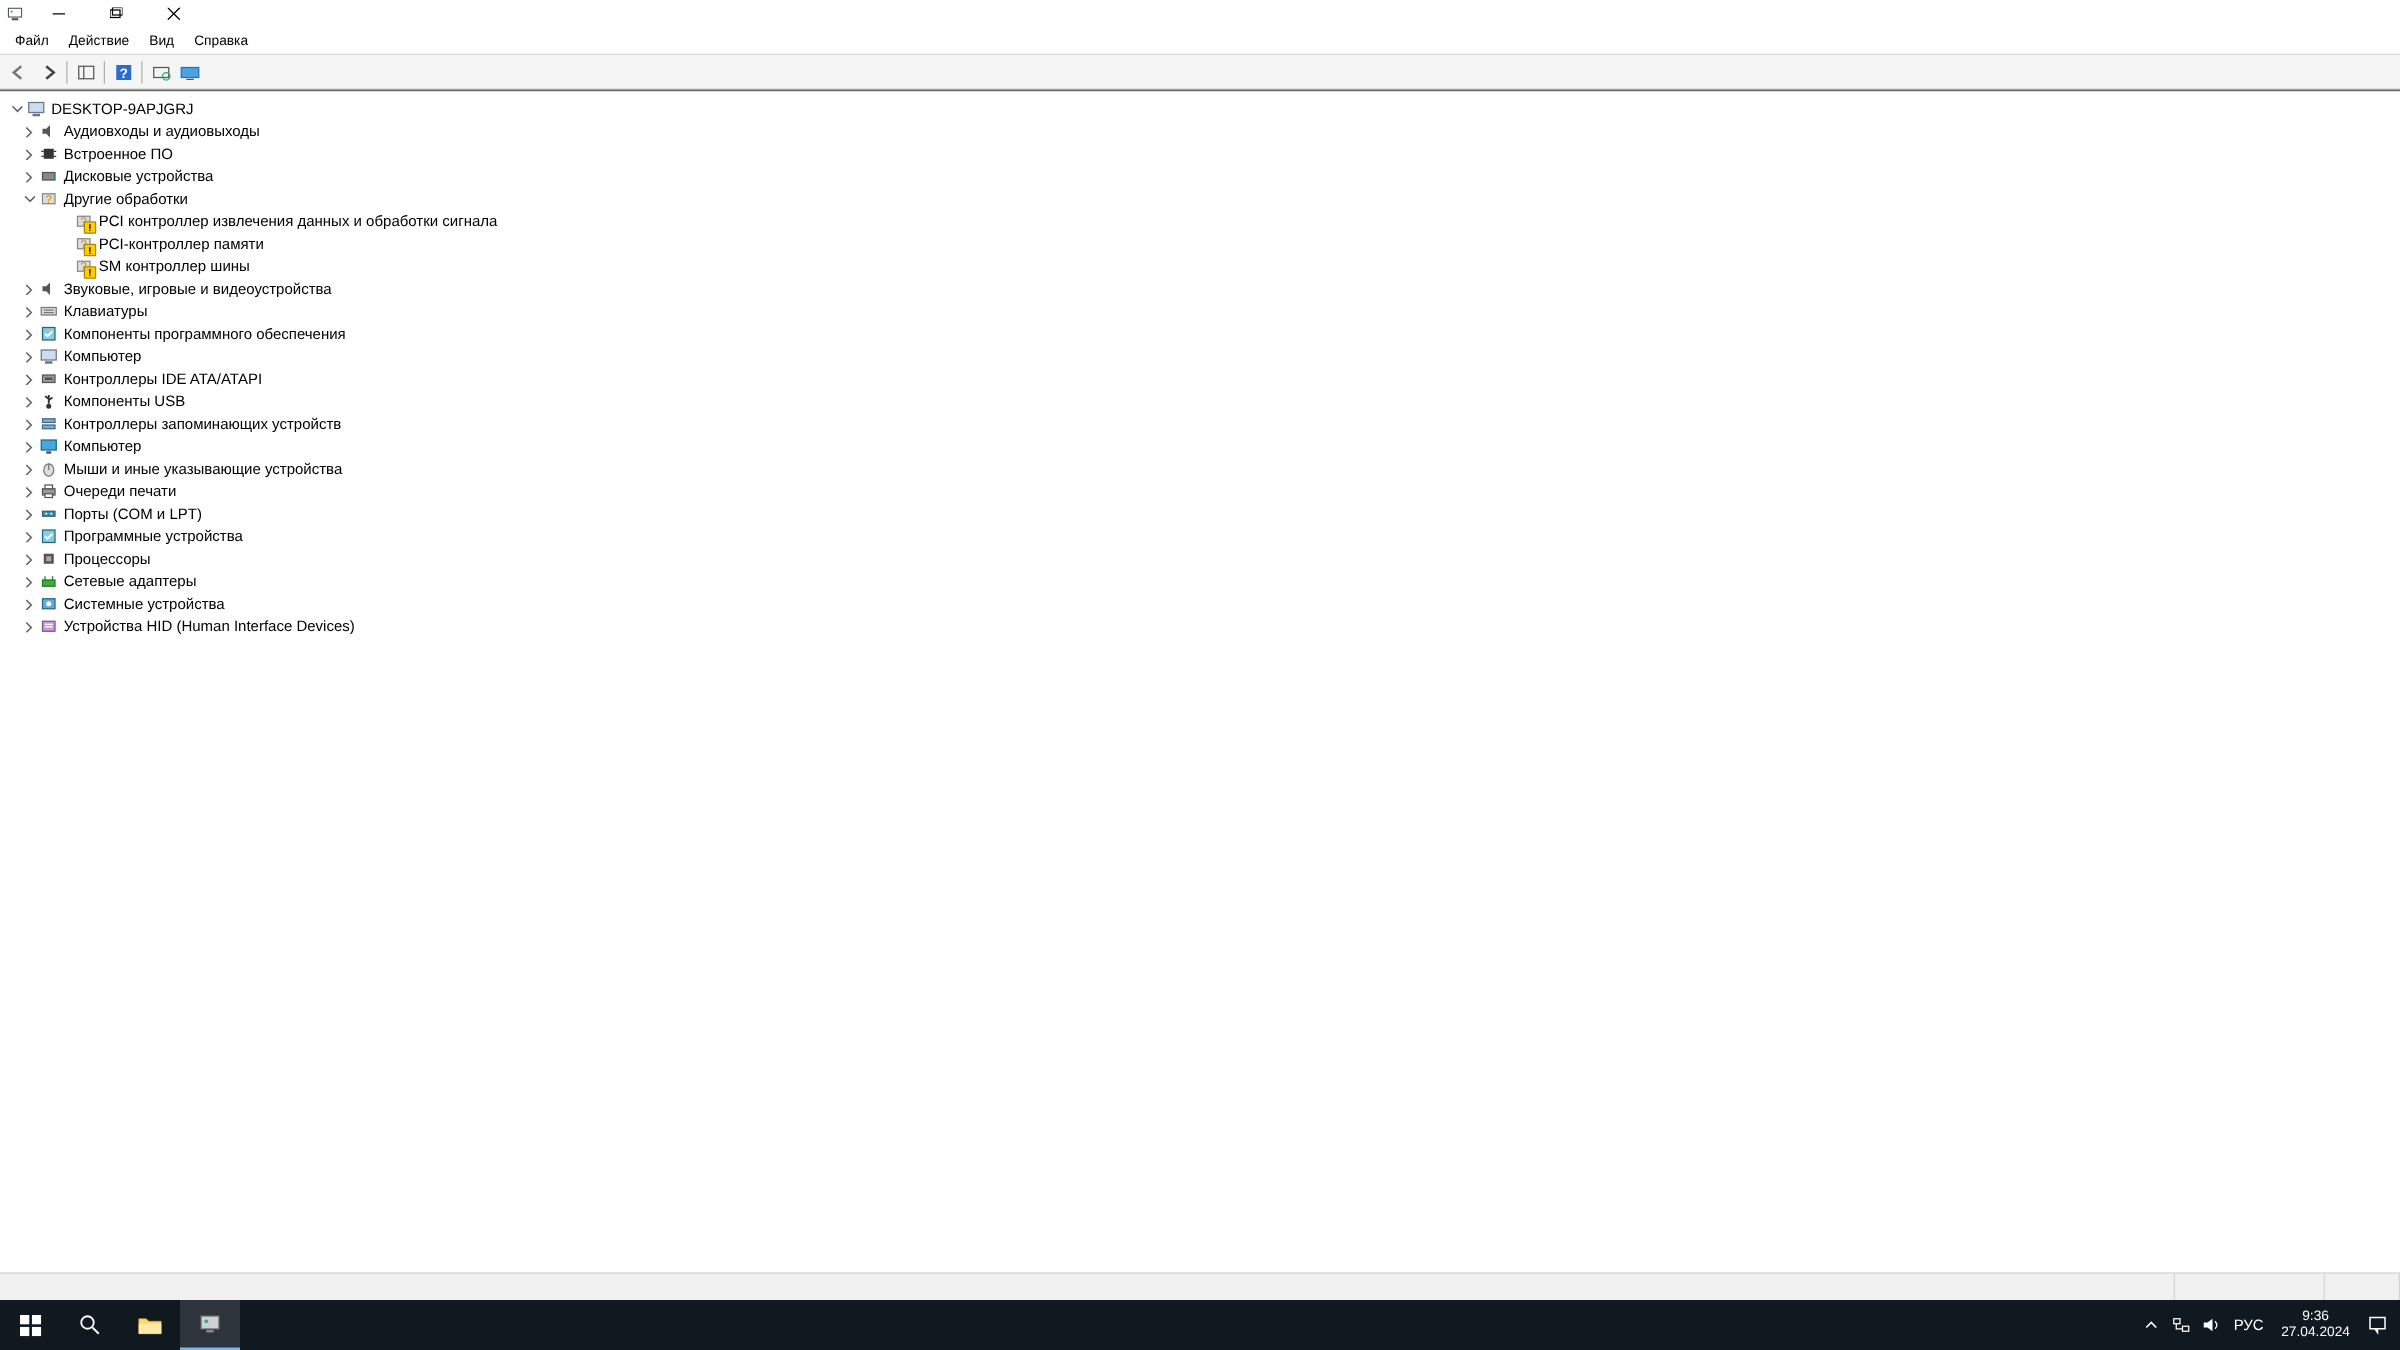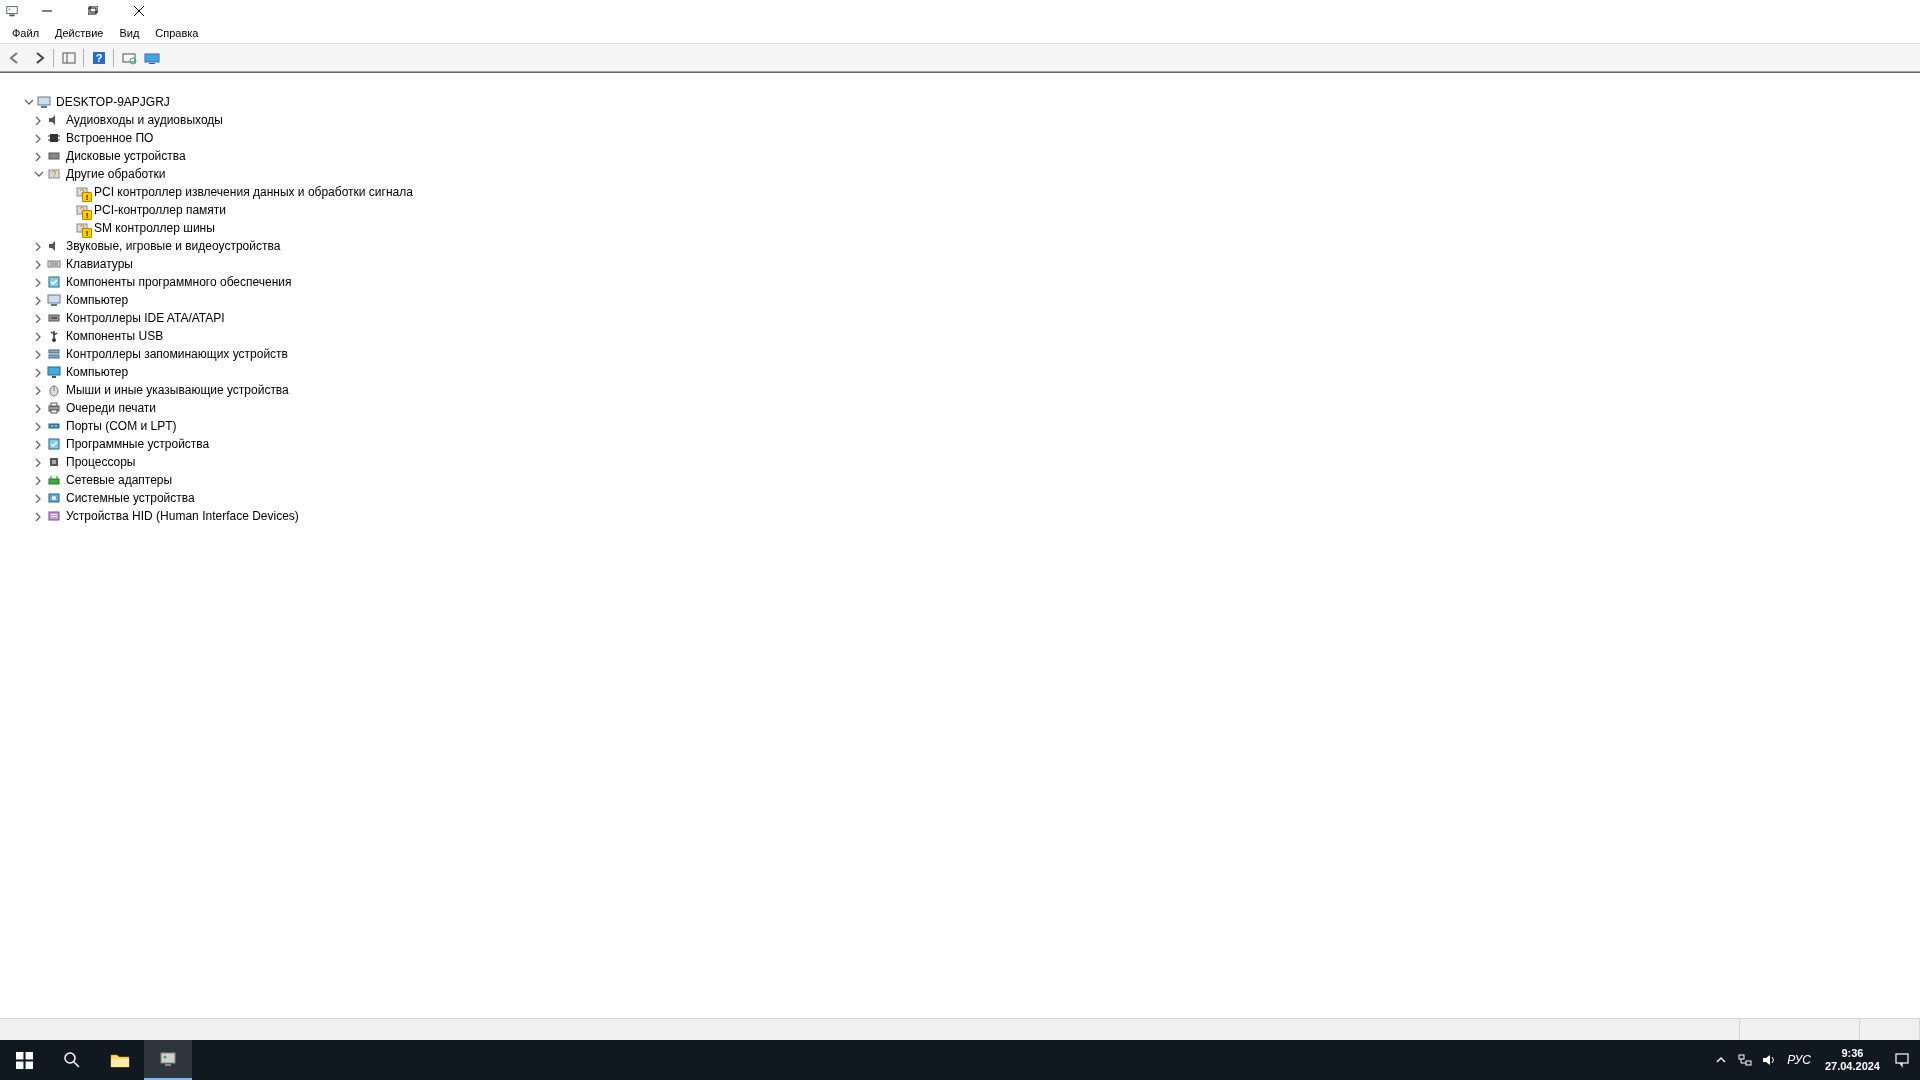--- a/index.html
+++ b/index.html
@@ -90,21 +90,21 @@
       width: 1px;
       height: 18px;
       background: #b0b0b0;
       margin: 0 2px;
     }
     
     .tree-area {
       flex: 1;
       background: #ffffff;
       overflow: auto;
-      padding: 18px;
+      padding: 3px;
       border-top: 1px solid #696969;
     }
     .tree {
       padding: 2px 0;
     }
     .node {
       display: flex;
       align-items: center;
       height: 18px;
       padding-left: 4px;
@@ -178,32 +178,30 @@
       display: flex;
       align-items: center;
       justify-content: center;
       cursor: pointer;
       font-size: 13px;
     }
     .tray-lang {
       padding: 0 6px;
       font-size: 12px;
       cursor: pointer;
-      font-style: italic;
     }
     .tray-datetime {
       display: flex;
       flex-direction: column;
       align-items: center;
       justify-content: center;
       font-size: 11px;
       line-height: 13px;
       padding: 0 8px;
       cursor: pointer;
-      font-weight: bold;
     }
     .tray-action {
       width: 28px;
       height: 40px;
       display: flex;
       align-items: center;
       justify-content: center;
       cursor: pointer;
     }
     

